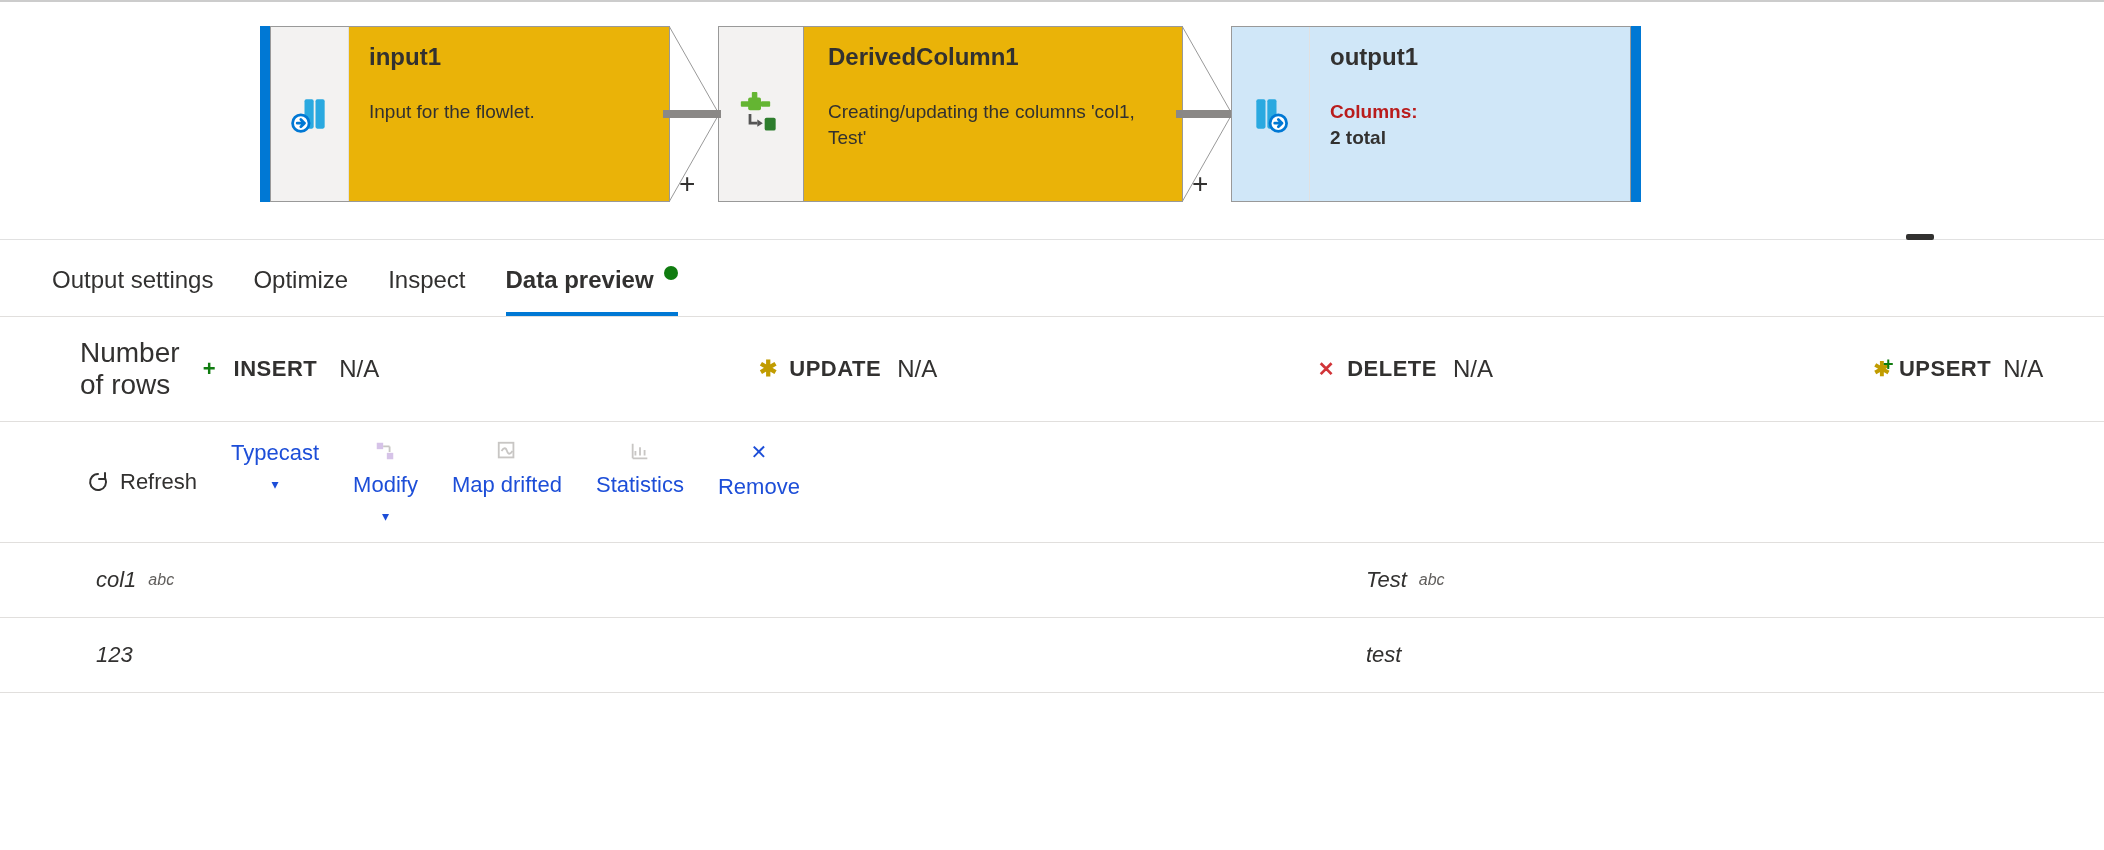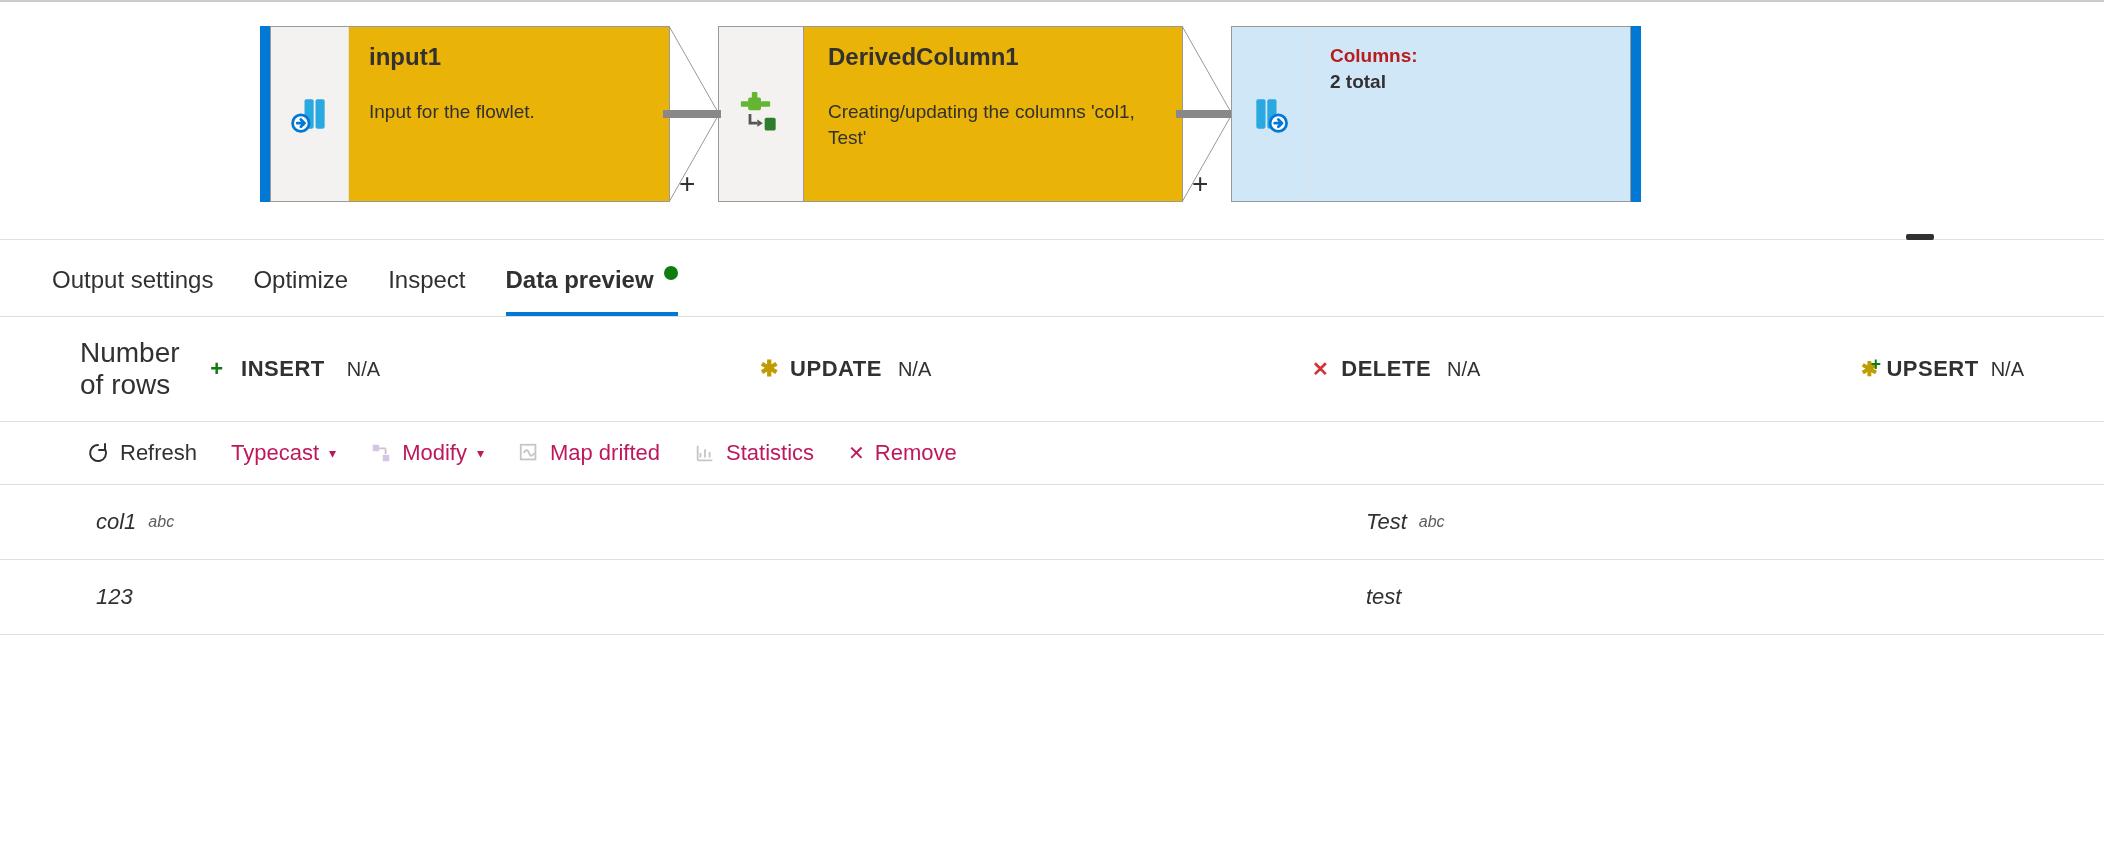--- a/index.html
+++ b/index.html
@@ -142,34 +142,34 @@
   .stats {
     display: flex;
     align-items: center;
     gap: 380px;
     padding: 20px 80px;
     font-size: 22px;
     border-bottom: 1px solid #e1dfdd;
   }
   .stat { display:flex; align-items:center; gap:12px; }
   .stat .lbl { font-weight: 700; letter-spacing: 0.5px; }
-  .stat .v { color:#323130; font-size:20px; margin-left:4px; }
+  .stat .v { color:#323130; font-size:24px; margin-left:4px; }
   .stat .ic { width:18px; height:18px; display:flex;align-items:center;justify-content:center;}
   .rows-label { font-size:28px; }
 
   
   .toolbar {
     display: flex;
     gap: 34px;
     padding: 18px 86px;
     font-size: 22px;
     border-bottom: 1px solid #e1dfdd;
   }
   .tbtn { display:flex; align-items:center; gap:10px; cursor:pointer; }
-  .tbtn.disabled { color: #be185d; cursor: default; }
+  .tbtn.disabled { color: #1d4ed8; cursor: default; flex-direction: column; }
   .tbtn .chev-d { font-size: 14px; }
 
   
   .table {
     padding: 0 0 4px 0;
     font-style: italic;
   }
   .thead, .trow {
     display: flex;
     border-bottom: 1px solid #e1dfdd;
@@ -250,20 +250,21 @@
     <div class="node selected" style="width:400px">
       <div class="icon-zone">
         <svg class="flow-icon" viewBox="0 0 48 48">
           <rect x="8" y="8" width="10" height="32" rx="2" fill="#2aa9e0"></rect>
           <rect x="20" y="8" width="10" height="32" rx="2" fill="#2aa9e0"></rect>
           <circle cx="32" cy="34" r="9" fill="#fff" stroke="#0078d4" stroke-width="3"></circle>
           <path d="M28 34 h8 M32 30 l4 4 -4 4" fill="none" stroke="#0078d4" stroke-width="3" stroke-linecap="round" stroke-linejoin="round"></path>
         </svg>
       </div>
       <div class="body">
+        <div class="title">output1</div>
         <div class="desc">
           <span class="sub-label">Columns:</span>
           <span class="sub-value">2 total</span>
         </div>
       </div>
     </div>
 
     <div class="sel-bar-r"></div>
 
   </div>

